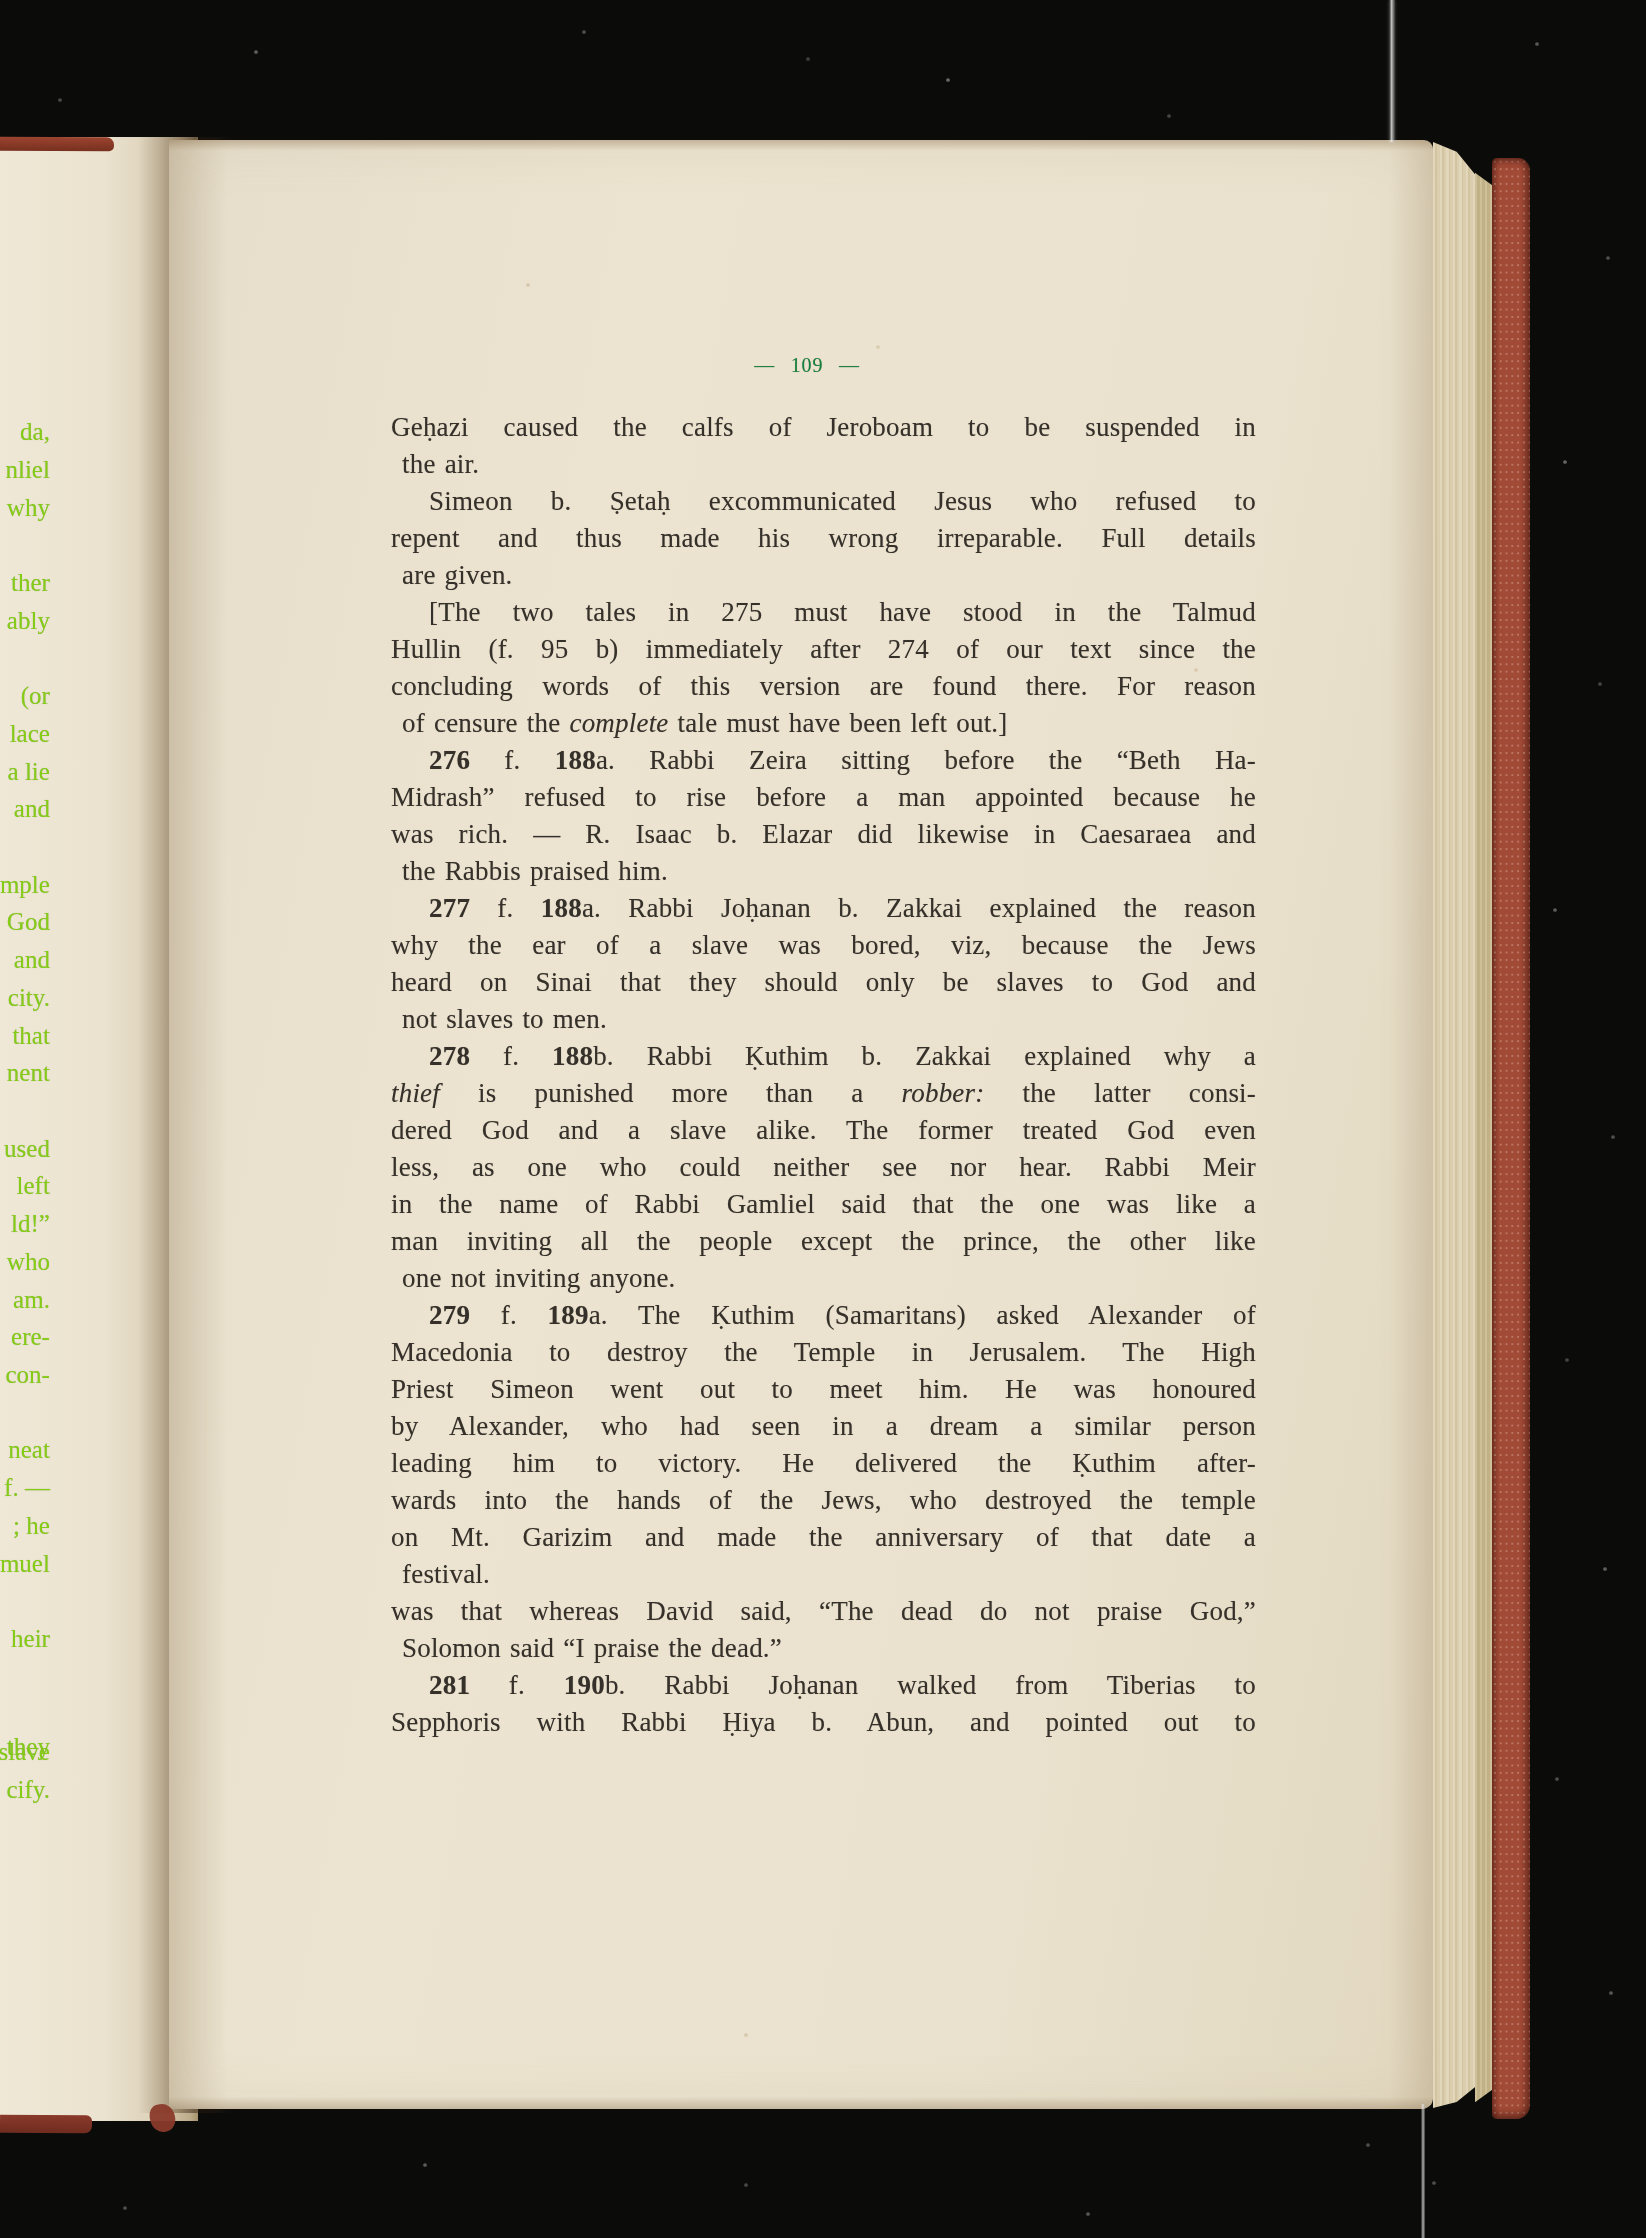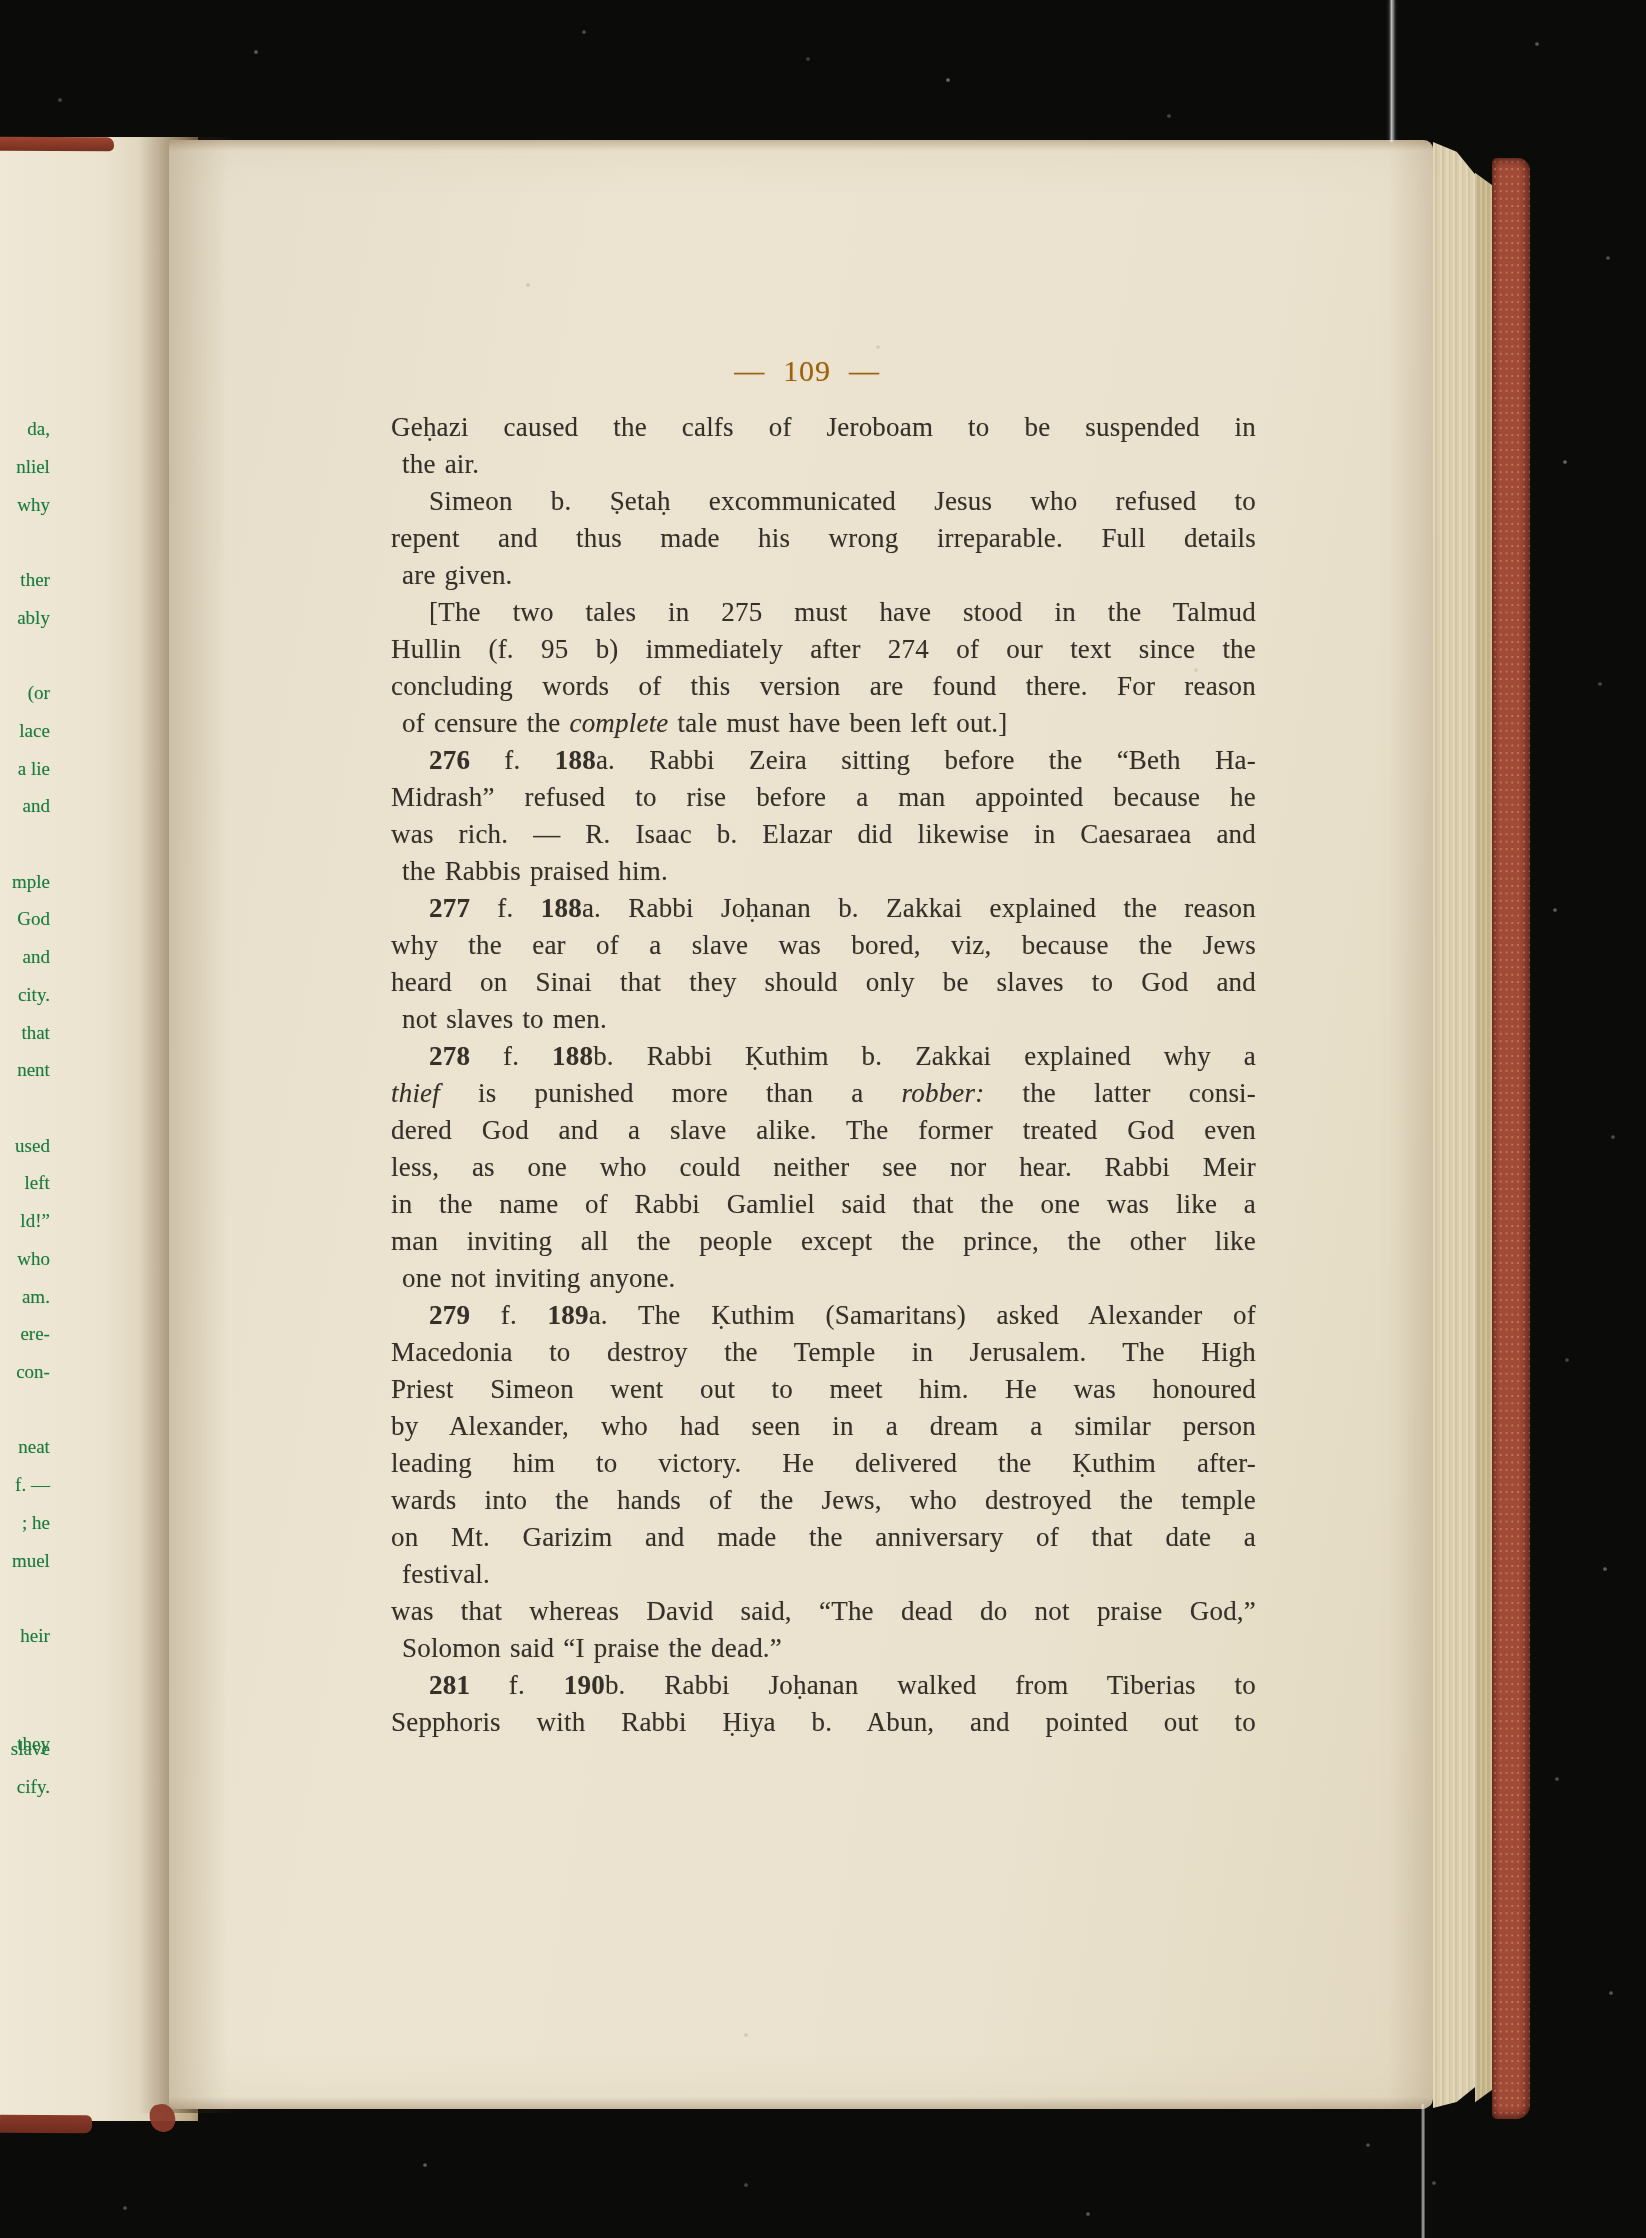--- a/index.html
+++ b/index.html
@@ -65,33 +65,33 @@
   #cover-bit-b{position:absolute;left:150px;top:2104px;width:25px;height:28px;
     background:#8a3a2a;border-radius:40% 50% 45% 50%;transform:rotate(-12deg);opacity:.95;}
   
   #strap-top{position:absolute;left:1389px;top:0;width:5.8px;height:142px;
     background:linear-gradient(90deg,rgba(255,255,255,.05),rgba(236,236,236,.8) 42%,rgba(140,140,140,.32));
     box-shadow:0 0 3.3px rgba(255,255,255,.25);}
   #strap-bottom{position:absolute;left:1421px;top:2104px;width:4.1px;height:134px;
     background:linear-gradient(90deg,rgba(255,255,255,.06),rgba(230,230,230,.75) 50%,rgba(150,150,150,.3));}
   
   #page-number{position:absolute;left:391px;top:354px;width:832px;
-    text-align:center;font-size:30px;color:#a16207;letter-spacing:0.8px;word-spacing:10px;
+    text-align:center;font-size:20px;color:#15803d;letter-spacing:0.8px;word-spacing:10px;
     text-shadow:0 0 0.8px rgba(59,53,44,.35);}
   #page-text{position:absolute;left:391px;top:409px;width:865px;
     font-size:27px;line-height:37px;color:#35302a;letter-spacing:0.2px;word-spacing:2.1px;
     text-shadow:0 0 0.8px rgba(53,48,42,.3);}
   .line{height:37px;text-align:justify;text-align-last:justify;}
   .line.end{text-align-last:left;margin-left:11px;}
   .line.ind{text-indent:38px;}
   .bd{font-weight:bold;}
   .it{font-style:italic;}
   
   #left-page-fragments{position:absolute;left:0;top:0;width:54px;height:2239px;
-    font-size:19px;color:#15803d;text-shadow:0 0 0.8px rgba(58,51,43,.3);}
+    font-size:25px;color:#84cc16;text-shadow:0 0 0.8px rgba(58,51,43,.3);}
   .frag{position:absolute;right:4.1px;white-space:nowrap;}
 </style>
 </head>
 <body>
 
 <div id="stage">
   <div id="specks"></div>
 
   <div id="left-page"></div>
   <div id="left-top-stain"></div>

